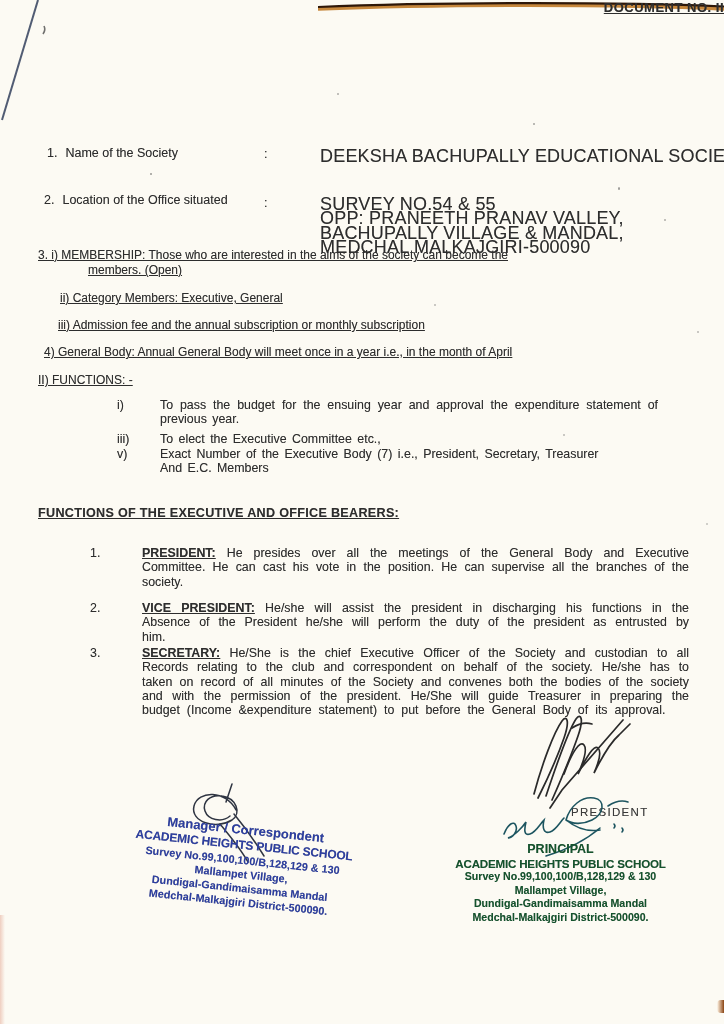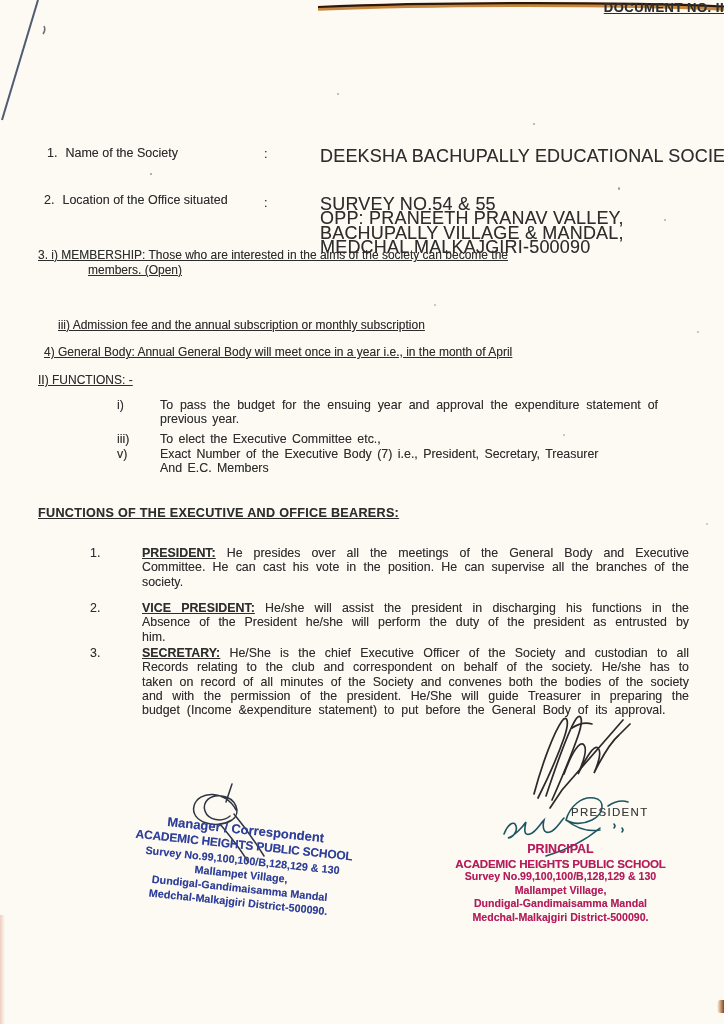--- a/index.html
+++ b/index.html
@@ -36,21 +36,21 @@
   .term{font-weight:bold;text-decoration:underline;}
   
   .sig{position:absolute;}
   .president-label{left:571px;top:758px;font-size:11.5px;letter-spacing:1.3px;color:#3a3a3a;margin-top:48px;}
   .stamp{position:absolute;text-align:center;font-weight:bold;}
   .stamp div{white-space:nowrap;}
   .left-stamp{left:86px;top:823px;width:312px;color:#2c3ea1;transform:rotate(6deg);line-height:14px;}
   .left-stamp .role{font-size:13px;}
   .left-stamp .school{font-size:12px;letter-spacing:-.2px;line-height:16px;}
   .left-stamp .small{font-size:10.8px;}
-  .right-stamp{left:438px;top:843px;width:245px;color:#be185d;line-height:13.6px;}
+  .right-stamp{left:438px;top:843px;width:245px;color:#14532d;line-height:13.6px;}
   .right-stamp .role{font-size:12.5px;}
   .right-stamp .school{font-size:11.6px;letter-spacing:-.2px;}
   .right-stamp .small{font-size:10.6px;}
   
   .speck{position:absolute;border-radius:50%;background:#3a3a3a;}
   .pink-band{position:absolute;left:0;top:915px;width:5px;height:109px;
     background:linear-gradient(to right,rgba(228,170,150,.55),rgba(228,170,150,0));}
   .corner-smudge{position:absolute;right:0;top:1000px;width:7px;height:13px;
     background:linear-gradient(to left,#8a4312,rgba(190,110,40,.25) 80%,transparent);border-radius:4px 0 0 4px;}
 </style>
@@ -93,20 +93,21 @@
   <div class="abs colon" style="left:264px;top:196px">:</div>
   <div class="abs fval" style="left:320px;top:197px">
     <div>SURVEY NO.54 &amp; 55</div>
     <div>OPP: PRANEETH PRANAV VALLEY,</div>
     <div>BACHUPALLY VILLAGE &amp; MANDAL,</div>
     <div>MEDCHAL MALKAJGIRI-500090</div>
   </div>
 
   <div class="abs mline" style="left:38px;top:248px">3. i) MEMBERSHIP:  Those who are interested in the aims of the society can become the</div>
   <div class="abs mline" style="left:88px;top:263px">members. (Open)</div>
+  <div class="abs mline" style="left:60px;top:291px">ii)  Category Members: Executive, General</div>
   <div class="abs mline" style="left:58px;top:318px">iii) Admission fee and the annual subscription or monthly subscription</div>
   <div class="abs mline" style="left:44px;top:345px">4)  General Body:  Annual General Body will meet once in a year i.e., in the month of April</div>
 
   <div class="abs mline" style="left:38px;top:373px">II)  FUNCTIONS: -</div>
 
   <div class="fnlist">
     <div class="fnrow gap">
       <span class="fnmark">i)</span>
       <span class="fntext">To pass the budget for the ensuing year and approval the expenditure statement of previous year.</span>
     </div>

